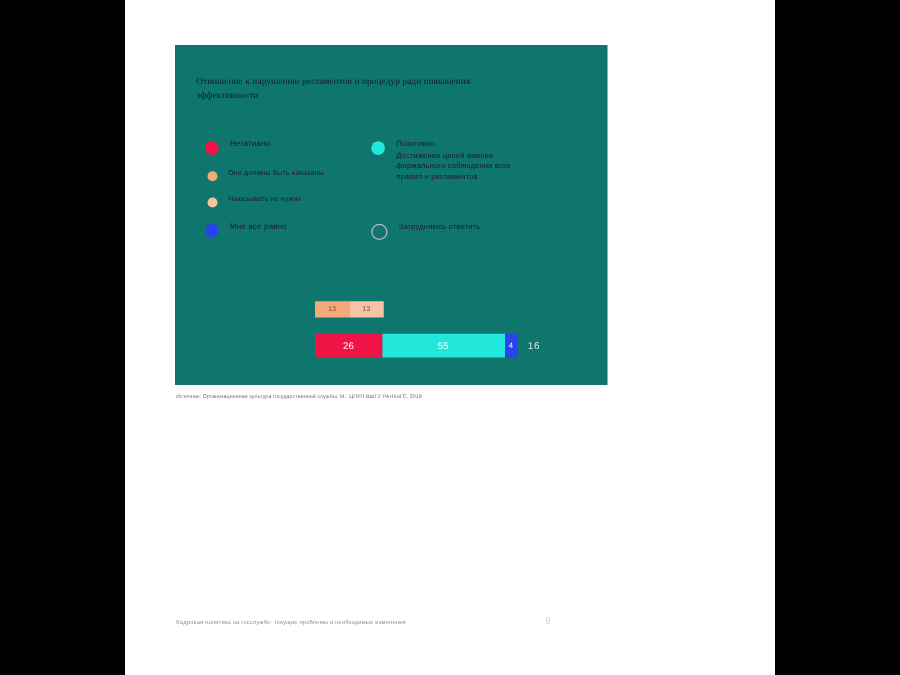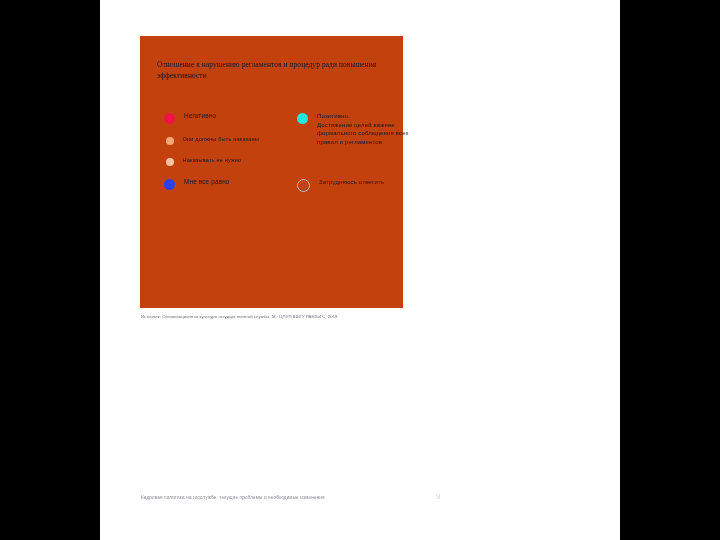--- a/index.html
+++ b/index.html
@@ -23,23 +23,23 @@
     width: 520px;
     height: 540px;
     background: #ffffff;
   }
 
   
   #slide-panel {
     position: absolute;
     left: 140px;
     top: 36px;
-    width: 263px;
+    width: 346px;
     height: 272px;
-    background: #c2410c;
+    background: #0f766e;
   }
 
   #chart-title {
     position: absolute;
     left: 17px;
     top: 24px;
     width: 268px;
     font-size: 7.4px;
     line-height: 10.5px;
     color: #16162a;
@@ -212,18 +212,43 @@
 
     <div class="legend-col" id="legend-col-right2">
       <div class="legend-row">
         <span class="legend-dot dot-lg dot-hollow"></span>
         <span class="legend-label multiline">Затрудняюсь ответить</span>
       </div>
     </div>
 
   </div>
 
+  <div id="bar-group">
+
+    <div id="sub-bar">
+      <div class="sub-seg" style="background:#F5A97A; width:50%">
+        <span>13</span>
+      </div>
+      <div class="sub-seg" style="background:#F7C3A4; width:50%">
+        <span>13</span>
+      </div>
+    </div>
+
+    <div id="main-bar">
+      <div class="bar-seg" style="background:#F01345; width:55px">
+        <span>26</span>
+      </div>
+      <div class="bar-seg" style="background:#22E8DC; width:100px">
+        <span>55</span>
+      </div>
+      <div class="bar-seg tiny" style="background:#2A43F0; width:11px">
+        <span>4</span>
+      </div>
+      <div id="bar-outside-label">16</div>
+    </div>
+
+  </div>
 
 </div>
 
 <div id="source-note">Источник: Организационная культура государственной службы. М.: ЦПУП ВШГУ РАНХиГС, 2019</div>
 <div id="footer-title">Кадровая политика на госслужбе: текущие проблемы и необходимые изменения</div>
 <div id="page-number">9</div>
 
 </body></html>

